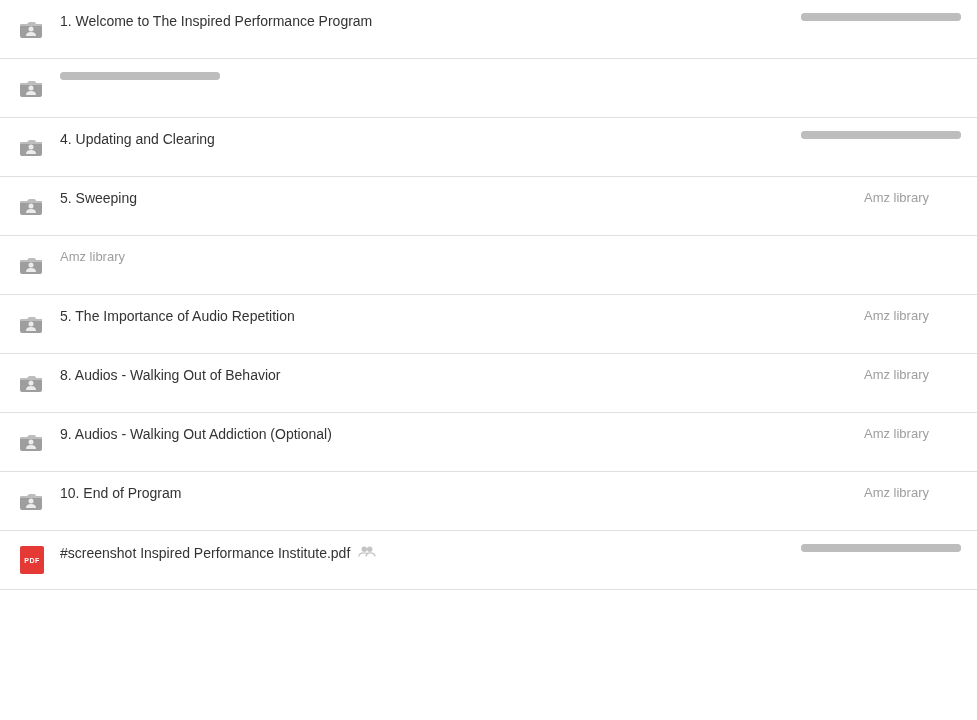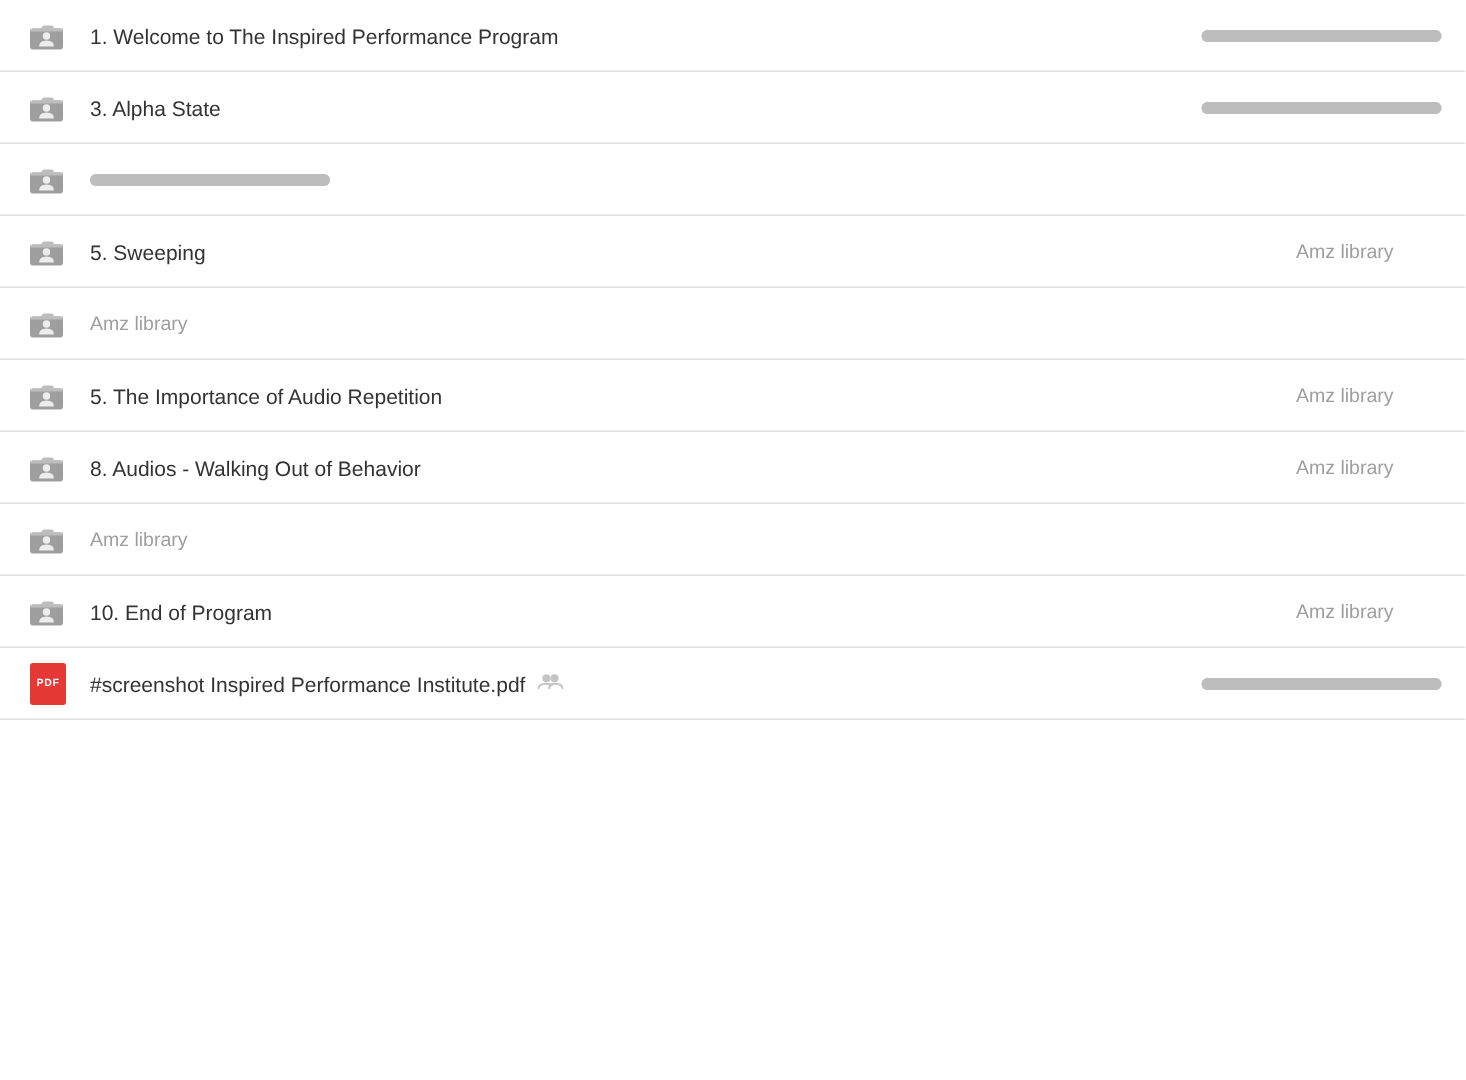--- a/index.html
+++ b/index.html
@@ -16,22 +16,22 @@
       width: 977px;
       min-height: 720px;
     }
 
     .list-container {
       width: 100%;
     }
 
     .list-item {
       display: flex;
-      align-items: center;
-      padding: 0 16px;
+      align-items: flex-start;
+      padding: 13px 16px;
       border-bottom: 1px solid #e0e0e0;
       min-height: 48px;
       background-color: #ffffff;
     }
 
     .item-icon {
       width: 32px;
       height: 32px;
       display: flex;
       align-items: center;
@@ -119,37 +119,37 @@
         <svg viewBox="0 0 24 20" fill="none" xmlns="http://www.w3.org/2000/svg" width="24" height="20">
 
           <rect x="0" y="5" width="22" height="14" rx="2" fill="#9e9e9e"></rect>
 
           <path d="M0 7 Q0 5 2 5 L7 5 L9 3 L14 3 Q16 3 16 5 L22 5 Q22 5 22 7 Z" fill="#bdbdbd"></path>
 
           <circle cx="11" cy="10" r="2.5" fill="#ffffff" opacity="0.8"></circle>
           <path d="M6 17 Q6 13 11 13 Q16 13 16 17" fill="#ffffff" opacity="0.8"></path>
         </svg>
       </div>
-      <span class="item-title">3.  Alpha State</span>
-      <div class="item-progress">
-        <div class="item-progress-active" style="width: 100%;"></div>
-      </div>
-    </div>
-    <div class="list-item">
-      <div class="item-icon">
-        <svg viewBox="0 0 24 20" fill="none" xmlns="http://www.w3.org/2000/svg" width="24" height="20">
-
-          <rect x="0" y="5" width="22" height="14" rx="2" fill="#9e9e9e"></rect>
-
-          <path d="M0 7 Q0 5 2 5 L7 5 L9 3 L14 3 Q16 3 16 5 L22 5 Q22 5 22 7 Z" fill="#bdbdbd"></path>
-
-          <circle cx="11" cy="10" r="2.5" fill="#ffffff" opacity="0.8"></circle>
-          <path d="M6 17 Q6 13 11 13 Q16 13 16 17" fill="#ffffff" opacity="0.8"></path>
-        </svg>
-      </div>
+      <div class="item-progress">
+        <div class="item-progress-active" style="width: 100%;"></div>
+      </div>
+    </div>
+    <div class="list-item">
+      <div class="item-icon">
+        <svg viewBox="0 0 24 20" fill="none" xmlns="http://www.w3.org/2000/svg" width="24" height="20">
+
+          <rect x="0" y="5" width="22" height="14" rx="2" fill="#9e9e9e"></rect>
+
+          <path d="M0 7 Q0 5 2 5 L7 5 L9 3 L14 3 Q16 3 16 5 L22 5 Q22 5 22 7 Z" fill="#bdbdbd"></path>
+
+          <circle cx="11" cy="10" r="2.5" fill="#ffffff" opacity="0.8"></circle>
+          <path d="M6 17 Q6 13 11 13 Q16 13 16 17" fill="#ffffff" opacity="0.8"></path>
+        </svg>
+      </div>
+      <span class="item-title">4. Updating and Clearing</span>
       <div class="item-progress">
         <div class="item-progress-active" style="width: 100%;"></div>
       </div>
     </div>
     <div class="list-item">
       <div class="item-icon">
         <svg viewBox="0 0 24 20" fill="none" xmlns="http://www.w3.org/2000/svg" width="24" height="20">
 
           <rect x="0" y="5" width="22" height="14" rx="2" fill="#9e9e9e"></rect>
 
@@ -211,20 +211,21 @@
         <svg viewBox="0 0 24 20" fill="none" xmlns="http://www.w3.org/2000/svg" width="24" height="20">
 
           <rect x="0" y="5" width="22" height="14" rx="2" fill="#9e9e9e"></rect>
 
           <path d="M0 7 Q0 5 2 5 L7 5 L9 3 L14 3 Q16 3 16 5 L22 5 Q22 5 22 7 Z" fill="#bdbdbd"></path>
 
           <circle cx="11" cy="10" r="2.5" fill="#ffffff" opacity="0.8"></circle>
           <path d="M6 17 Q6 13 11 13 Q16 13 16 17" fill="#ffffff" opacity="0.8"></path>
         </svg>
       </div>
+      <span class="item-title">9. Audios - Walking Out Addiction (Optional)</span>
       <span class="item-badge">Amz library</span>
     </div>
     <div class="list-item">
       <div class="item-icon">
         <svg viewBox="0 0 24 20" fill="none" xmlns="http://www.w3.org/2000/svg" width="24" height="20">
 
           <rect x="0" y="5" width="22" height="14" rx="2" fill="#9e9e9e"></rect>
 
           <path d="M0 7 Q0 5 2 5 L7 5 L9 3 L14 3 Q16 3 16 5 L22 5 Q22 5 22 7 Z" fill="#bdbdbd"></path>
 

